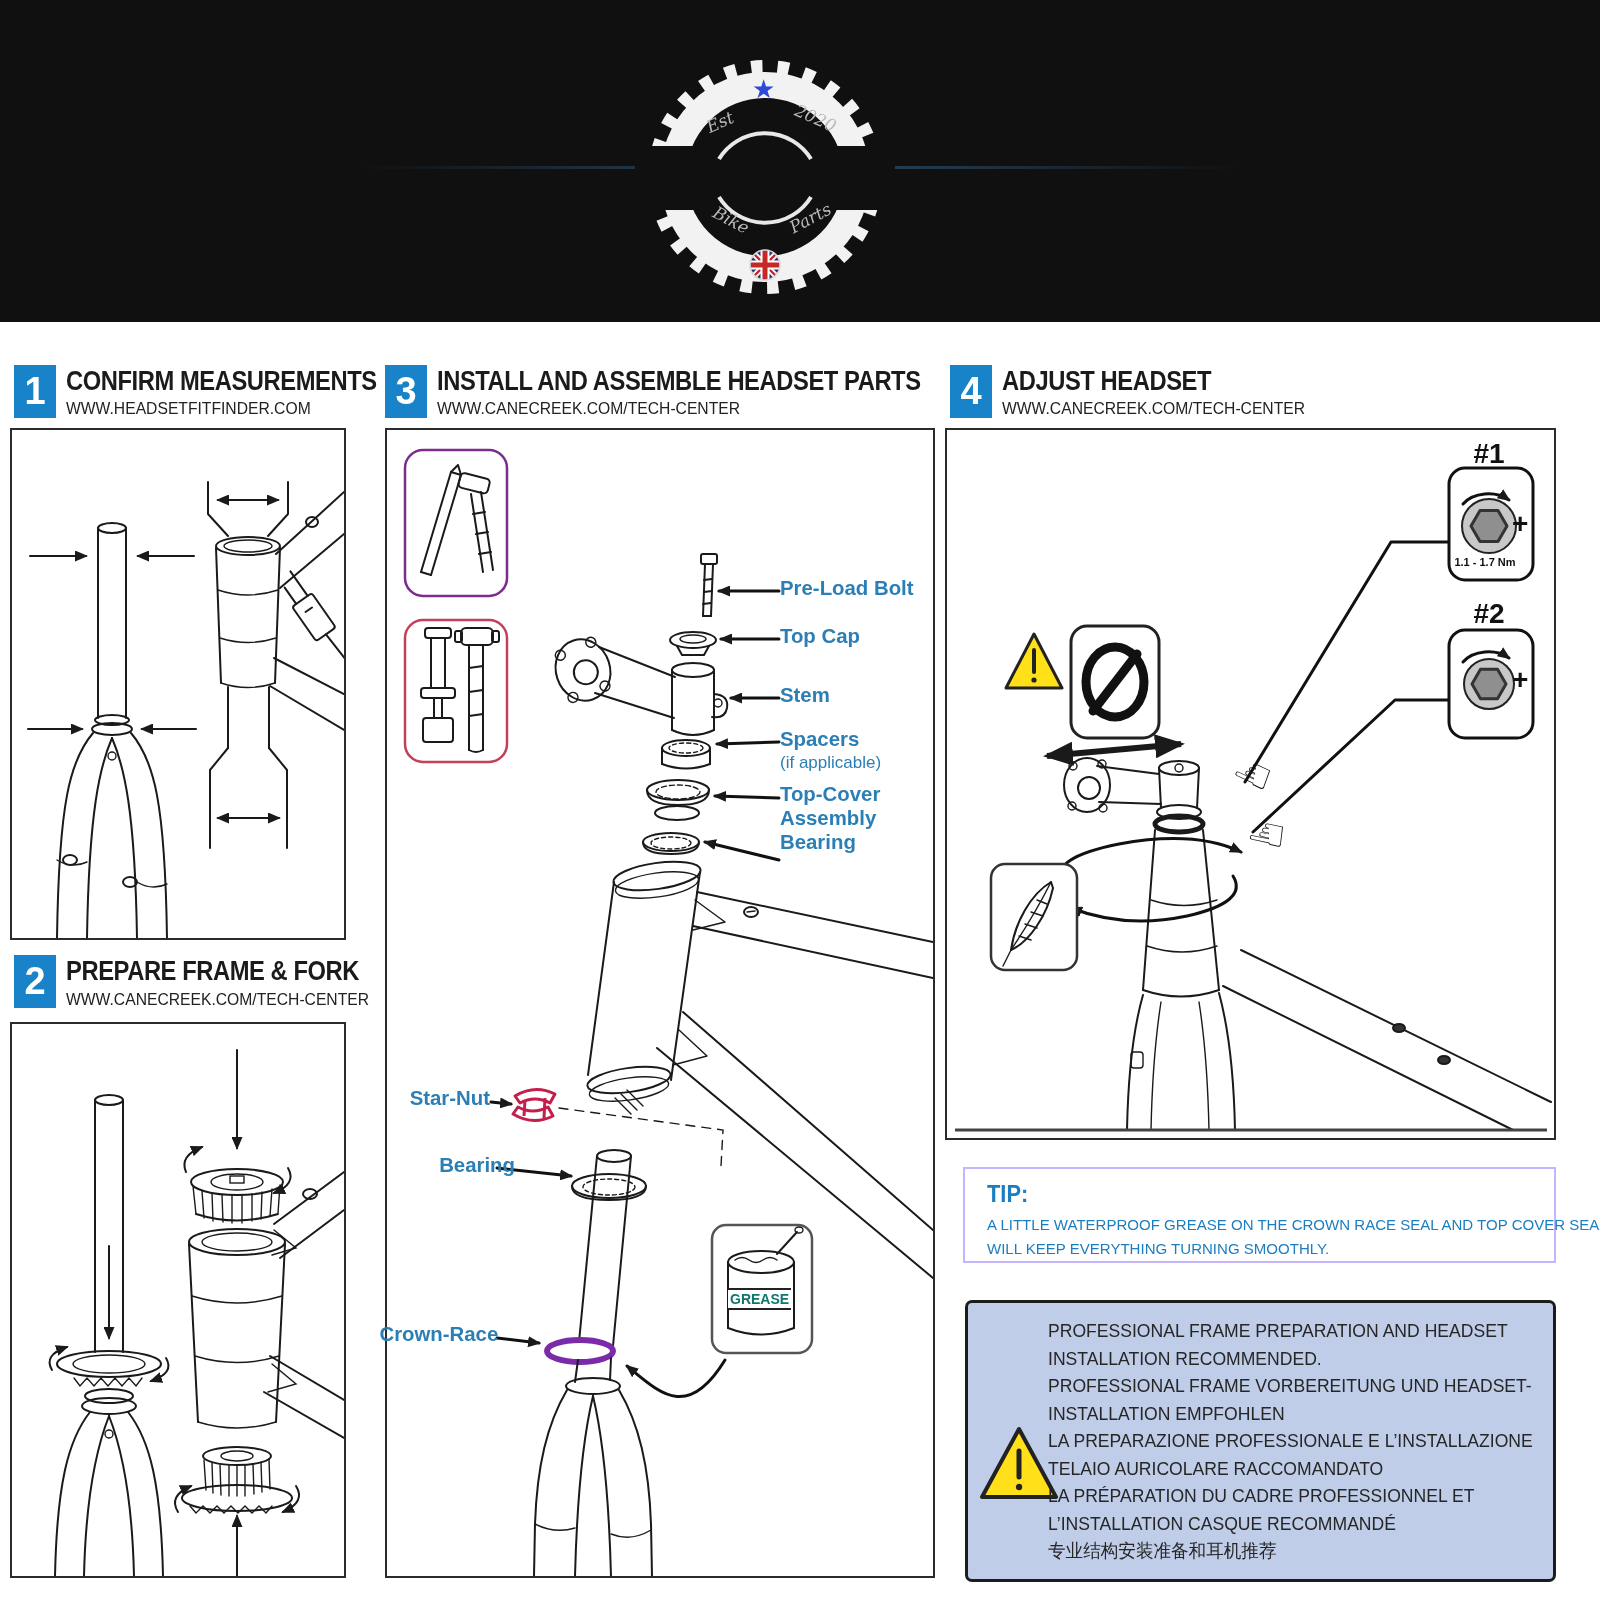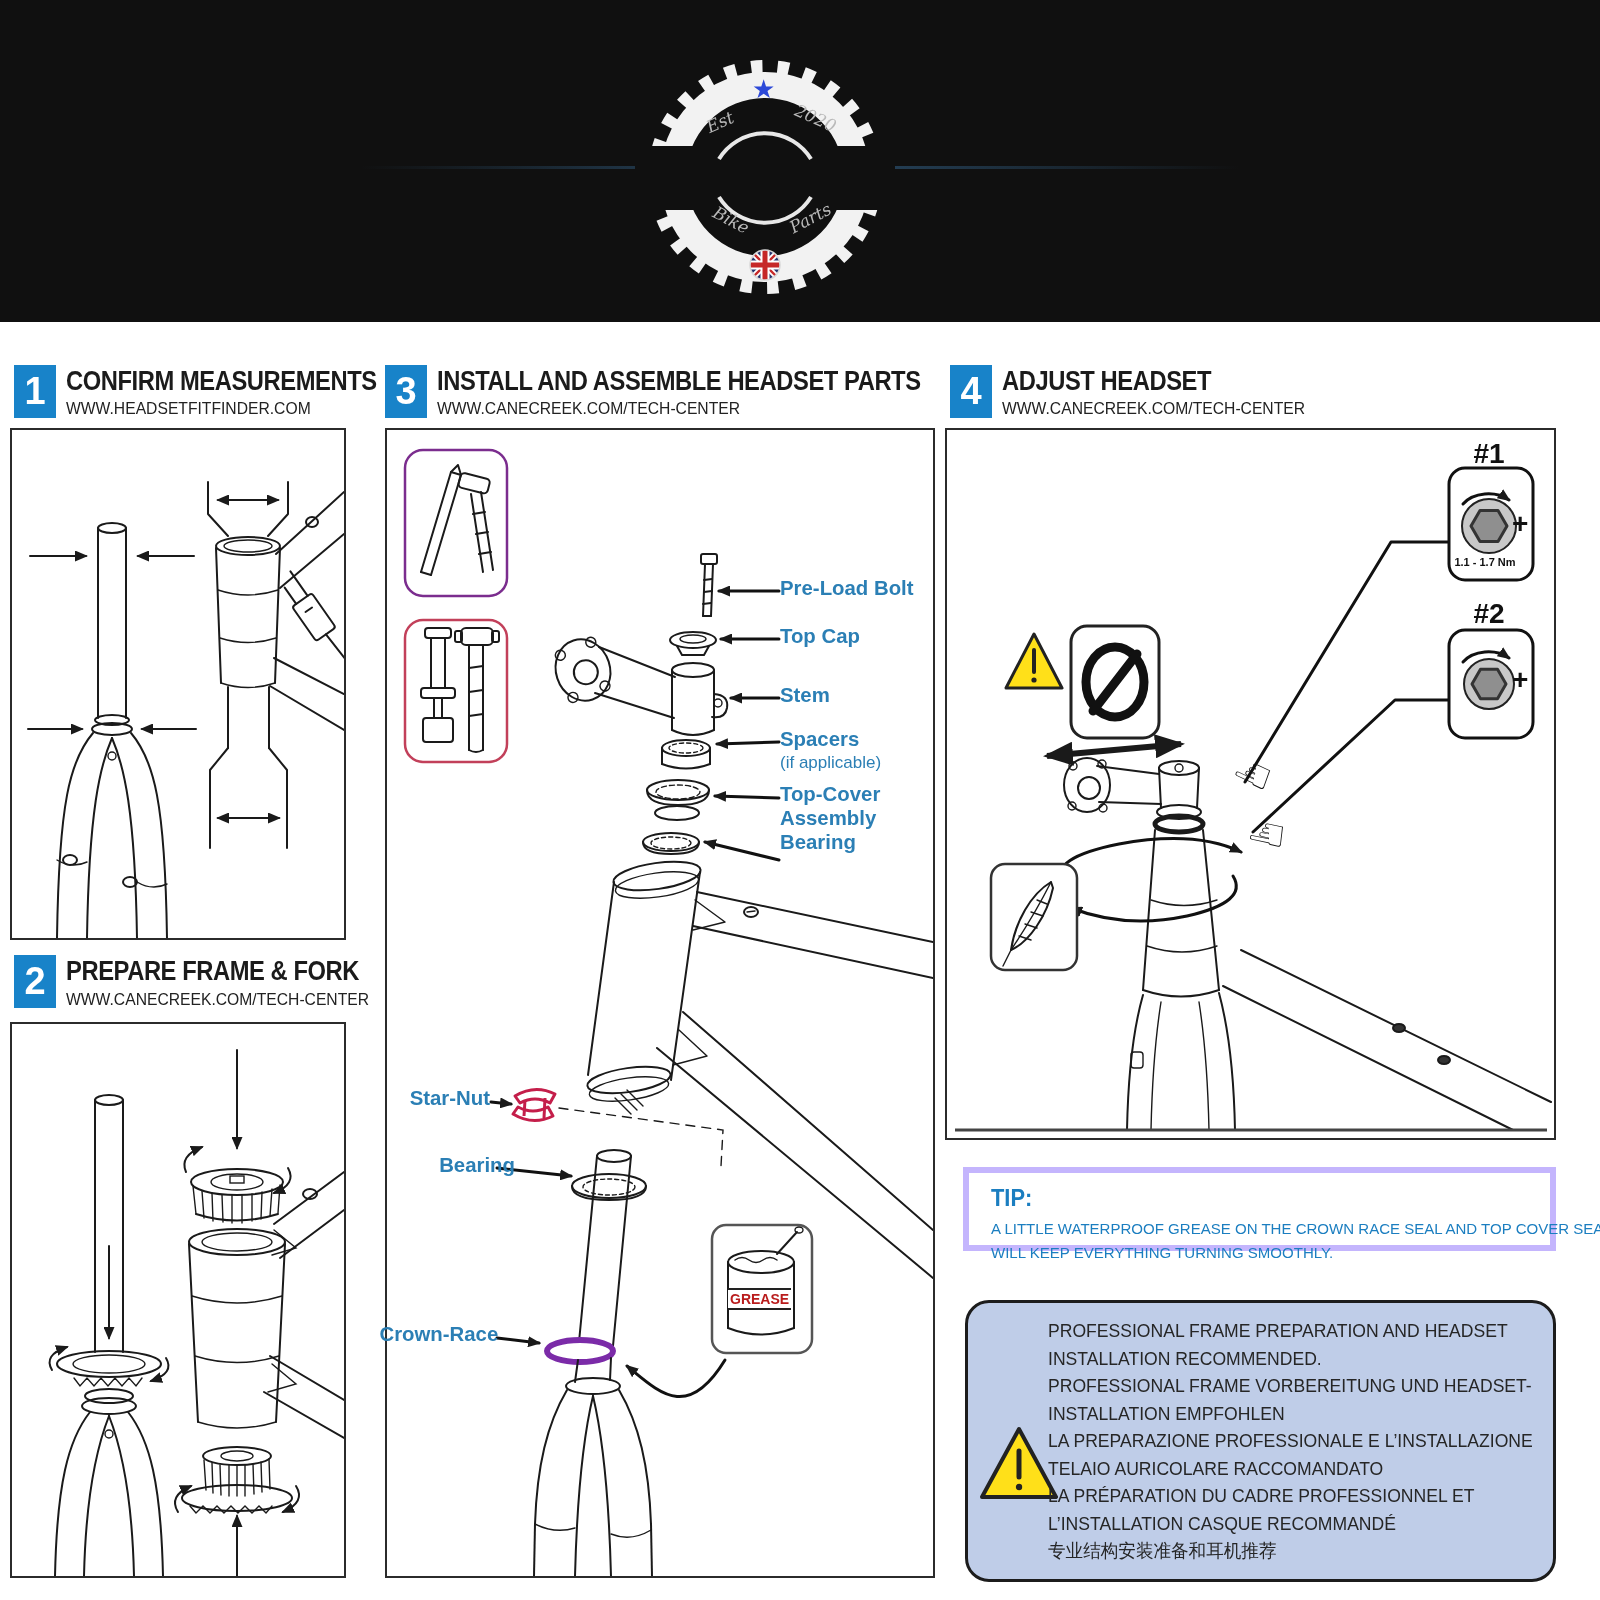--- a/index.html
+++ b/index.html
@@ -37,31 +37,31 @@
           transform:scaleX(.97);transform-origin:left top;white-space:nowrap;}
   .plabel.r{text-align:right;transform-origin:right top;}
   .pnote{position:absolute;font-size:17px;color:#2B7FB5;white-space:nowrap;}
   .hash{position:absolute;font-weight:bold;font-size:28px;color:#111;text-align:center;}
   .plus{position:absolute;font-weight:bold;font-size:28px;color:#111;}
   .torque{position:absolute;font-weight:bold;font-size:11px;color:#111;text-align:center;
           white-space:nowrap;}
   .hand{position:absolute;font-size:44px;color:#111;line-height:1;}
 
   
-  #tipbox{position:absolute;left:963px;top:1167px;width:593px;height:84px;
-          border:6px solid #c4b5fd;box-sizing:border-box;background:#fff;}
+  #tipbox{position:absolute;left:963px;top:1167px;width:593px;height:96px;
+          border:2px solid #c4b5fd;box-sizing:border-box;background:#fff;}
   .tip-h{position:absolute;left:22px;top:12px;font-weight:bold;font-size:23px;color:#1B7EC0;
          transform:scaleX(.95);transform-origin:left top;}
   .tip-l{position:absolute;left:22px;font-size:15.5px;color:#1B7EC0;white-space:nowrap;
          transform:scaleX(.97);transform-origin:left top;}
-  #warnbox{position:absolute;left:965px;top:1300px;width:591px;height:282px;border-radius:24px;
+  #warnbox{position:absolute;left:965px;top:1300px;width:591px;height:282px;border-radius:7px;
            background:#BFCDE8;border:3px solid #1c1c1c;box-sizing:border-box;}
   #warn-lines{position:absolute;left:80px;top:14px;width:500px;font-size:18.5px;color:#262626;
               line-height:27.5px;transform:scaleX(.95);transform-origin:left top;white-space:nowrap;}
-  .grease-lbl{position:absolute;font-weight:bold;font-size:14px;color:#b91c1c;
+  .grease-lbl{position:absolute;font-weight:bold;font-size:14px;color:#0f766e;
               border-top:2px solid #222;border-bottom:2px solid #222;padding:1px 2px;
               background:#fff;}
 </style>
 </head>
 <body>
 
 <div id="page">
 
   <div id="hdr">
     <div id="hdr-line"></div>

